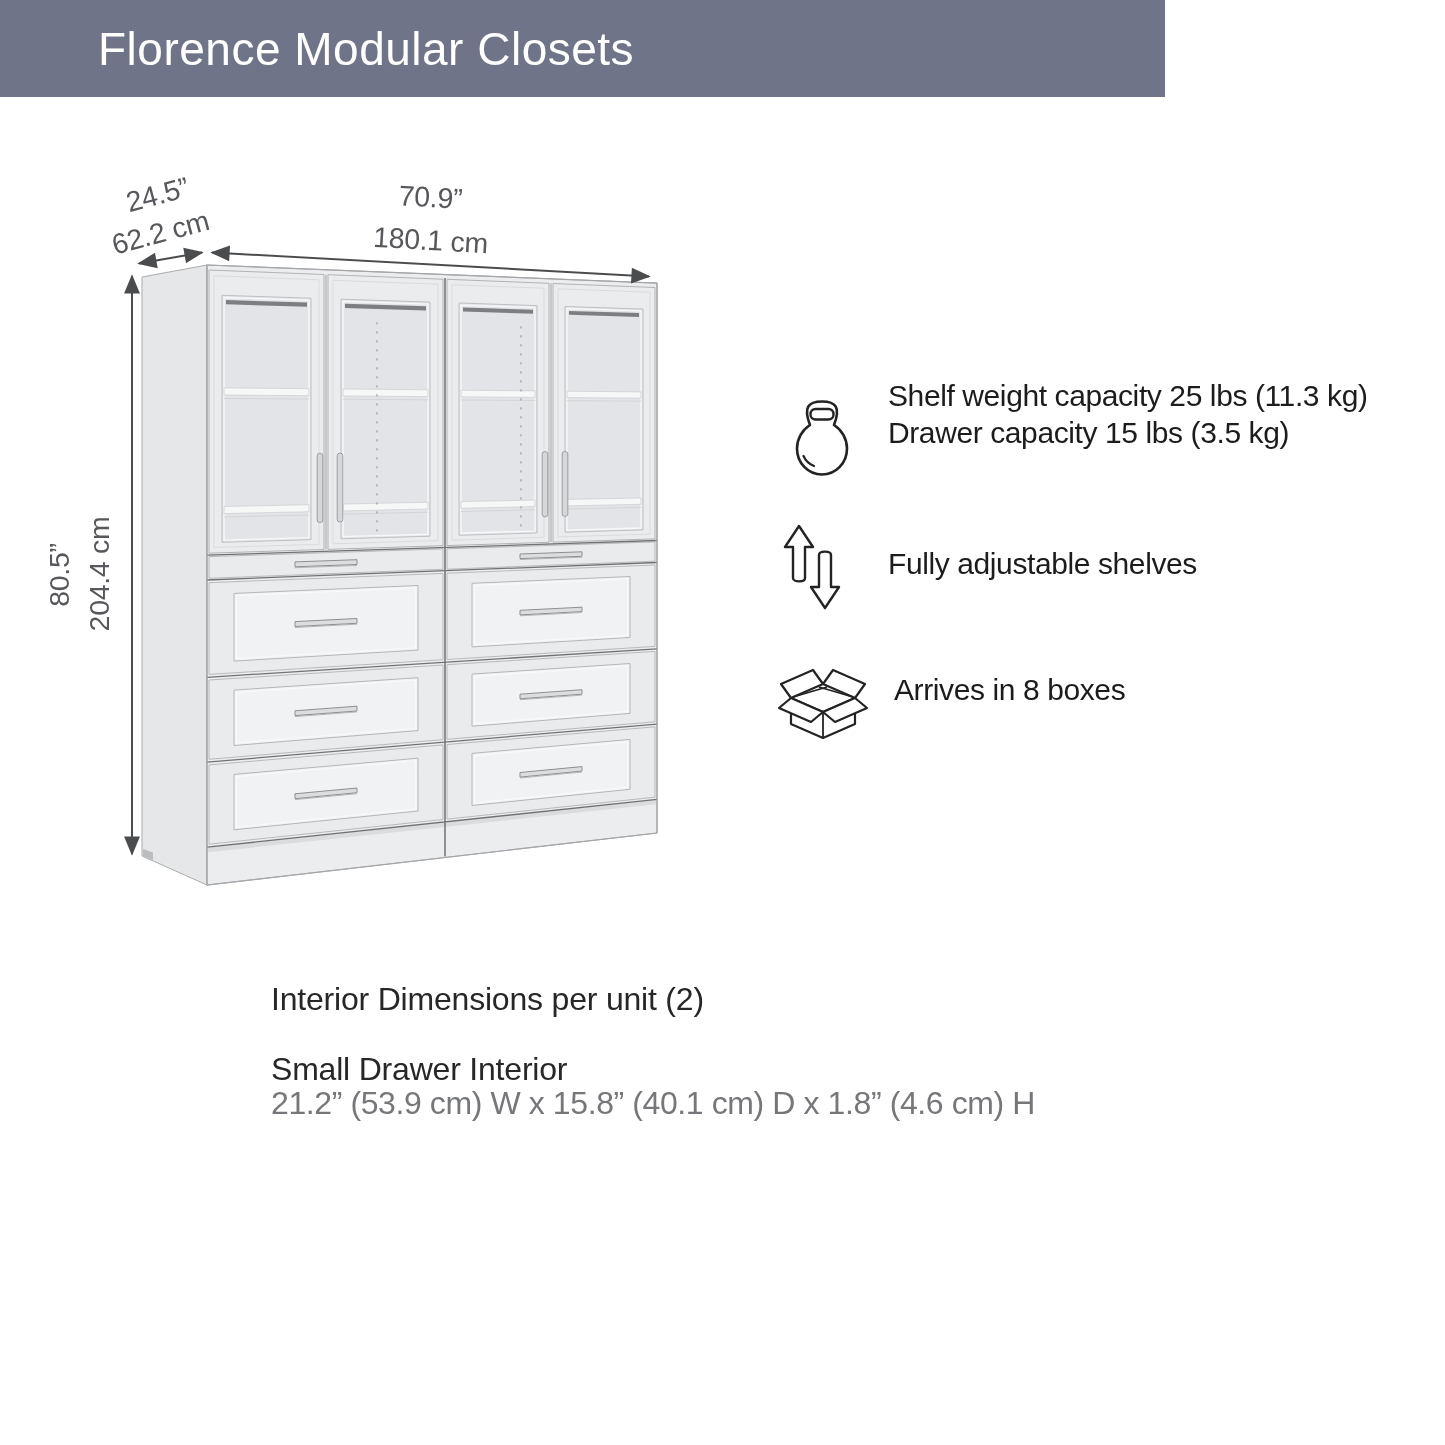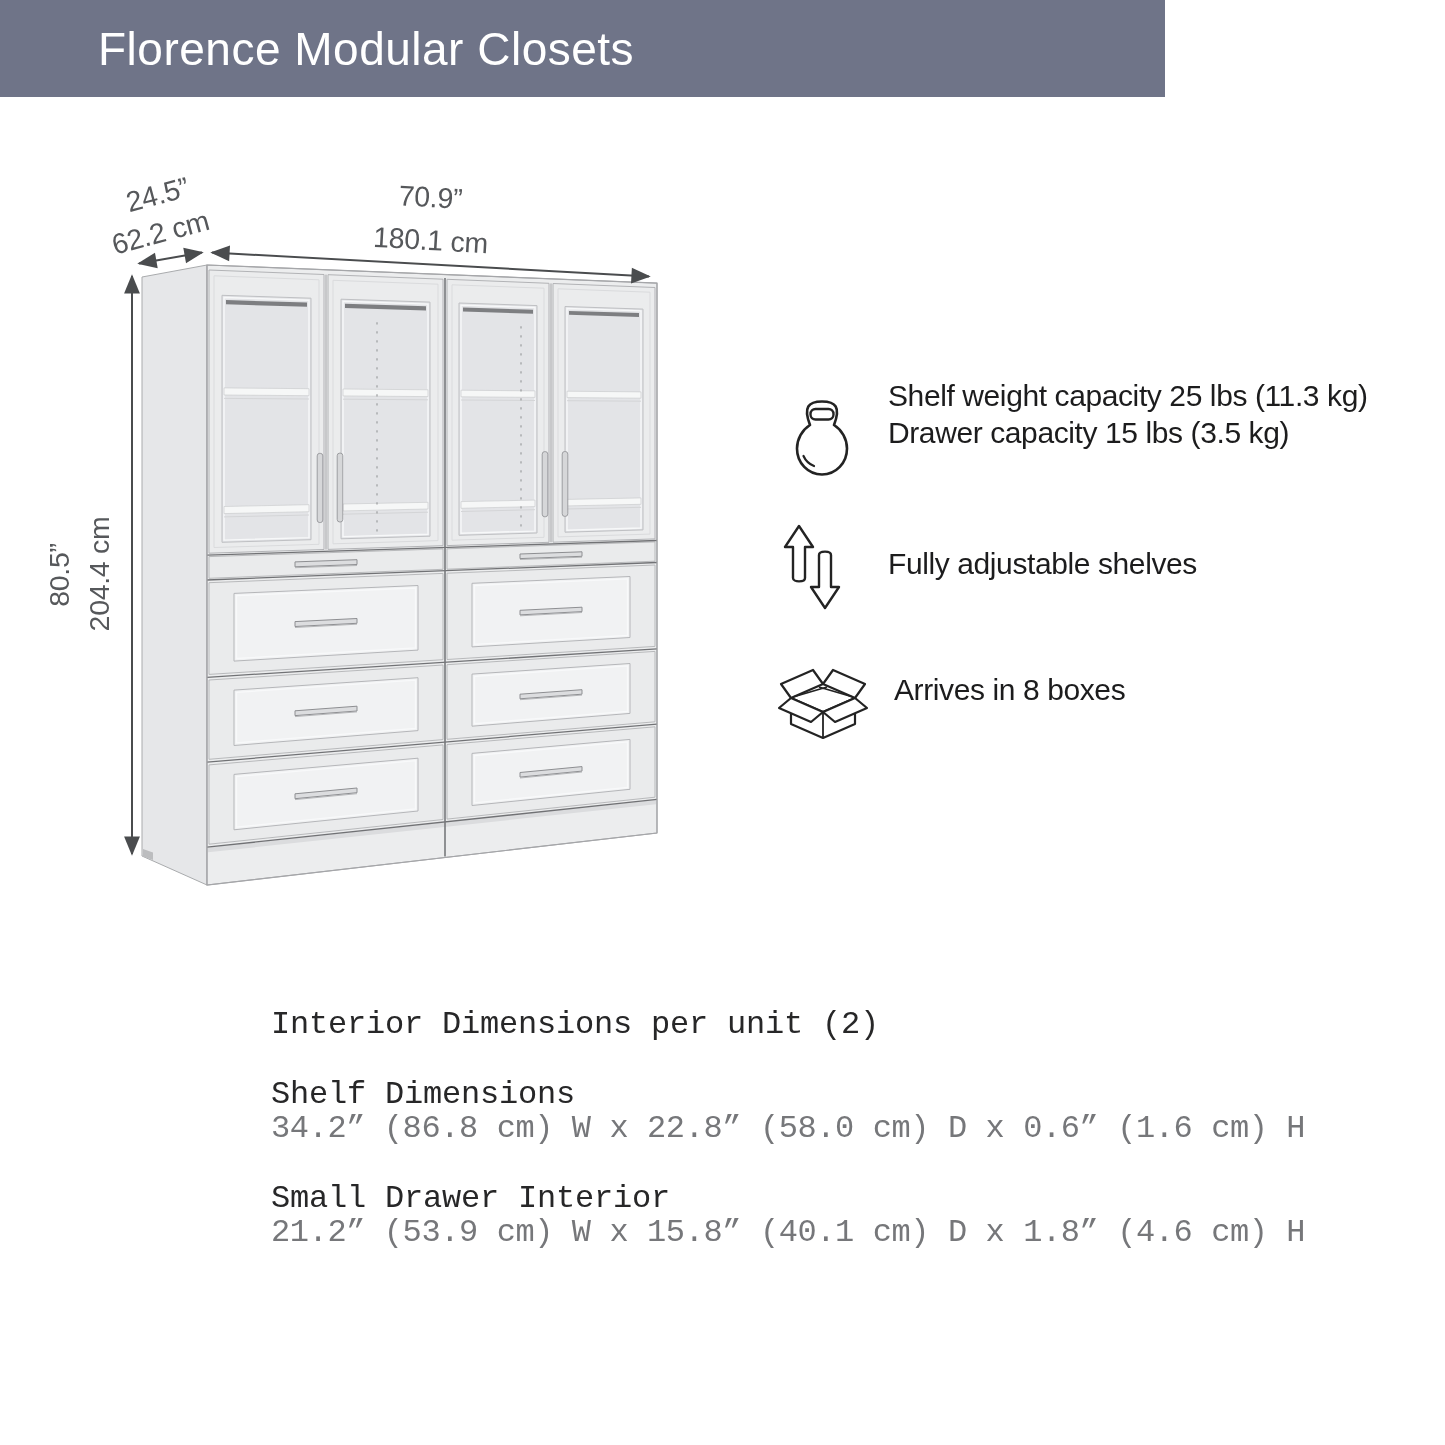--- a/index.html
+++ b/index.html
@@ -9,21 +9,21 @@
              display:flex;align-items:center;}
   .page-title{color:#ffffff;font-size:46px;line-height:46px;padding-left:98px;letter-spacing:.5px;}
   .closet-svg{position:absolute;left:0;top:0;width:760px;height:930px;}
   svg text{font-family:"Liberation Sans",sans-serif;}
   .dim-label{font-size:28.5px;fill:#56585b;letter-spacing:-.3px;}
   .dim-line{stroke:#4a4c4e;stroke-width:2;fill:none;}
   .feature-icon{position:absolute;}
   .feature-text{position:absolute;font-size:30px;line-height:37px;color:#1c1c1d;
                 letter-spacing:-.4px;white-space:nowrap;margin-left:13px;}
   .icon-stroke{stroke:#232323;fill:#ffffff;stroke-linejoin:round;stroke-linecap:round;}
-  .specs{position:absolute;left:271px;top:1008px;font-family:Liberation Mono, monospace;}
+  .specs{position:absolute;left:271px;top:982px;}
   .spec-group{margin:0 0 36px 0;}
   .spec-heading{font-size:32px;line-height:34px;color:#272728;letter-spacing:-.2px;white-space:nowrap;}
   .spec-value{font-size:32px;line-height:34px;color:#76777a;letter-spacing:-.4px;white-space:nowrap;}
 </style>
 </head>
 <body>
 
 <div class="page">
 
   <div class="title-bar">
@@ -178,22 +178,18 @@
     <div class="feature-text" style="left:881px;top:671px">
       <div>Arrives in 8 boxes</div>
     </div>
   </div>
 
   <div class="specs">
     <div class="spec-group">
       <div class="spec-heading">Interior Dimensions per unit (2)</div>
     </div>
     <div class="spec-group">
-      <div class="spec-heading">Shelf Dimensions</div>
-      <div class="spec-value">34.2” (86.8 cm) W x 22.8” (58.0 cm) D x 0.6” (1.6 cm) H</div>
-    </div>
-    <div class="spec-group">
       <div class="spec-heading">Small Drawer Interior</div>
       <div class="spec-value">21.2” (53.9 cm) W x 15.8” (40.1 cm) D x 1.8” (4.6 cm) H</div>
     </div>
   </div>
 
 </div>
 
 </body></html>

